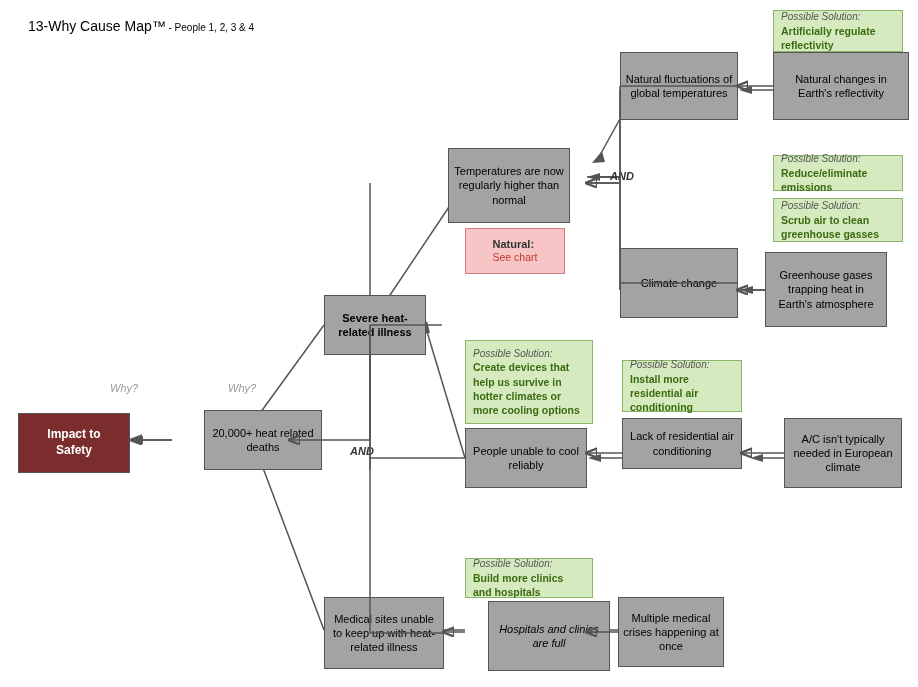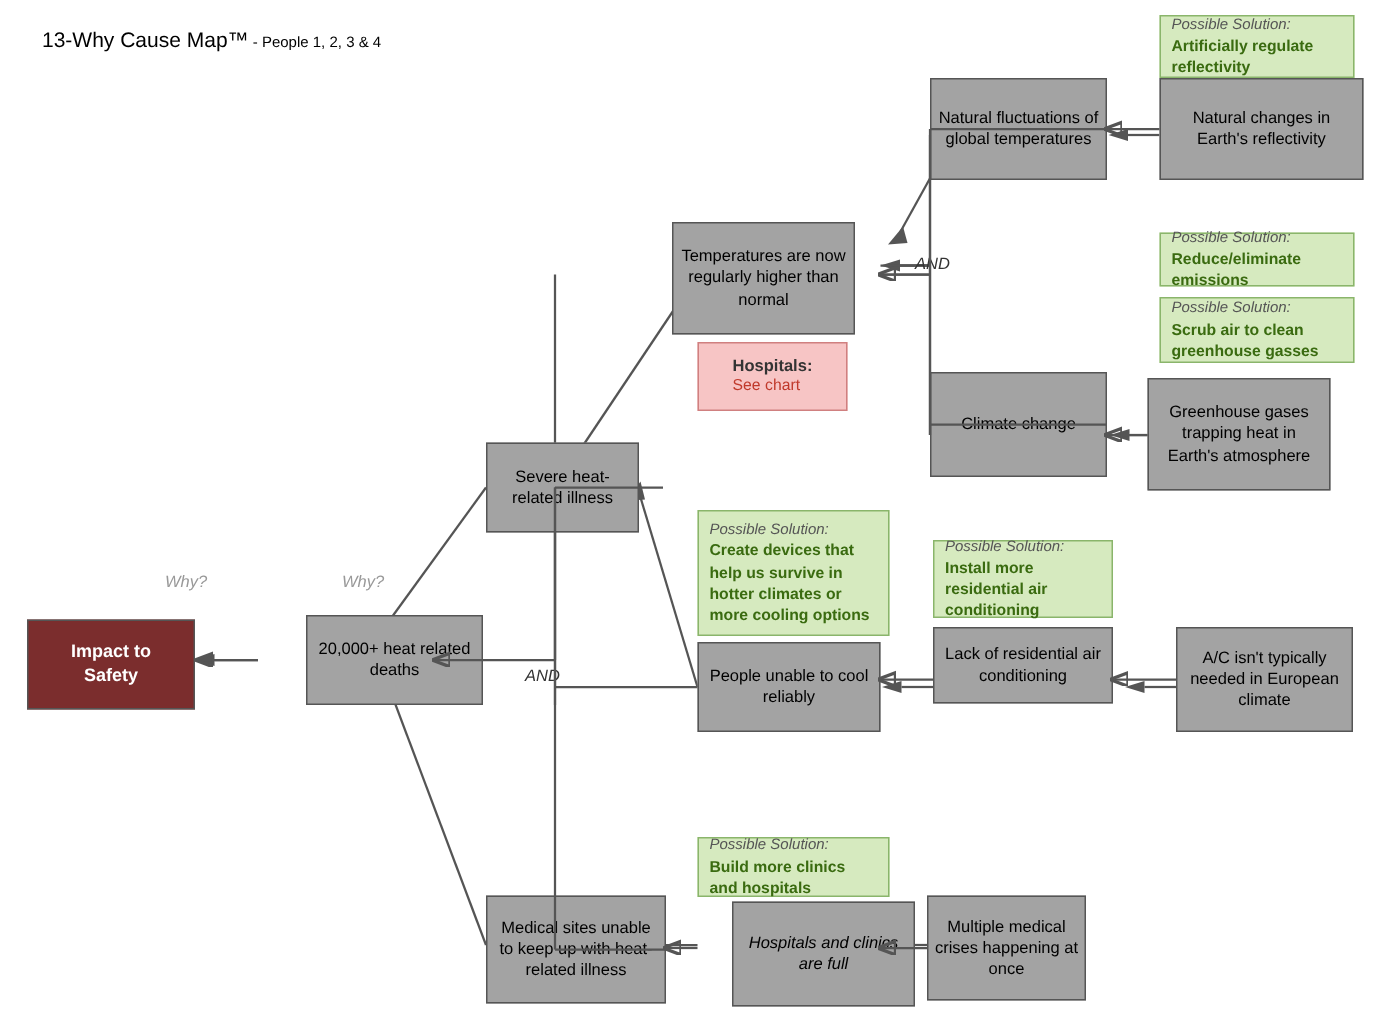--- a/index.html
+++ b/index.html
@@ -93,20 +93,21 @@
       color: #999;
       font-style: italic;
       font-size: 11px;
     }
 
     .and-label {
       position: absolute;
       font-size: 11px;
       color: #333;
       font-style: italic;
+      font-weight: bold;
     }
 
     
     svg.arrows {
       position: absolute;
       top: 0;
       left: 0;
       width: 918px;
       height: 687px;
       pointer-events: none;
@@ -194,31 +195,31 @@
     <div>
       <div>Impact to</div>
       <div>Safety</div>
     </div>
   </div>
 
   <div class="box" style="left:172px; top:410px; width:118px; height:60px;margin-left:32px;">
     <div>20,000+ heat related deaths</div>
   </div>
 
-  <div class="box" style="left:324px; top:295px; width:102px; height:60px;">
+  <div class="box" style="left:324px; top:295px; width:102px; height:60px;font-weight:bold;">
     <div>Severe heat-related illness</div>
   </div>
 
   <div class="box" style="left:448px; top:148px; width:122px; height:75px;">
     <div>Temperatures are now regularly higher than normal</div>
   </div>
 
   <div class="box box-evidence" style="left:465px; top:228px; width:100px; height:46px;">
     <div>
-      <div class="ev-label">Hospitals:</div>
+      <div class="ev-label">Natural:</div>
       <div class="ev-text">See chart</div>
     </div>
   </div>
 
   <div class="box" style="left:620px; top:248px; width:118px; height:70px;">
     <div>Climate change</div>
   </div>
 
   <div class="box" style="left:620px; top:52px; width:118px; height:68px;">
     <div>Natural fluctuations of global temperatures</div>

